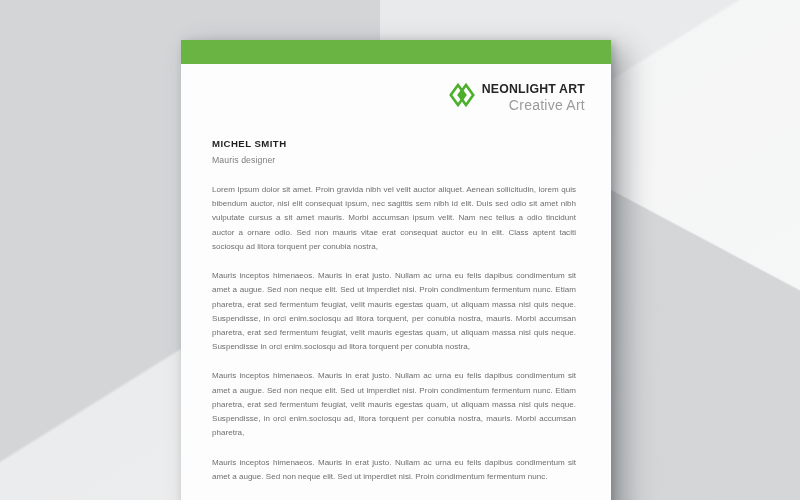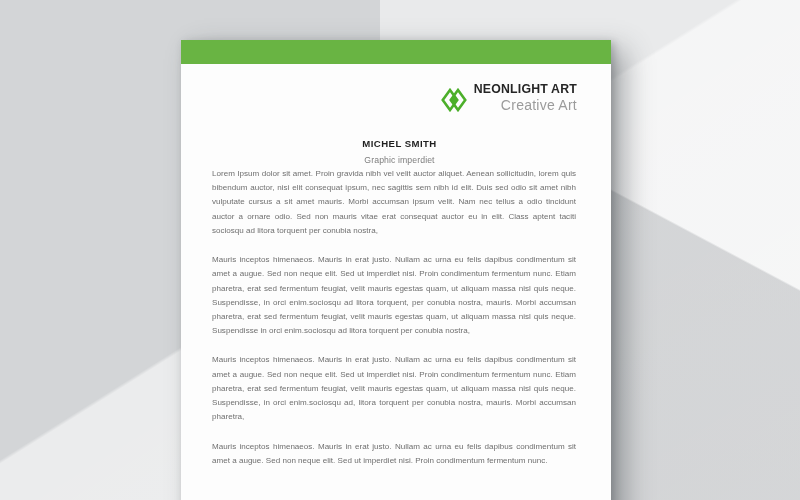--- a/index.html
+++ b/index.html
@@ -79,25 +79,25 @@
 
   .sheet-body {
     position: relative;
     padding: 0 24px;
     box-sizing: border-box;
   }
 
   
   .brand {
     display: flex;
-    align-items: flex-end;
+    align-items: flex-start;
     justify-content: flex-end;
     gap: 7px;
     margin-top: 19px;
-    margin-right: 10px;
+    margin-right: 2px;
   }
   .brand-mark {
     width: 26px;
     height: 24px;
     flex: 0 0 auto;
   }
   .brand-text {
     display: flex;
     flex-direction: column;
     line-height: 1;
@@ -115,38 +115,38 @@
     text-align: right;
     margin-top: 3px;
     letter-spacing: 0.25px;
     white-space: nowrap;
   }
 
   
   .recipient {
     margin-top: 26px;
     margin-left: 7px;
-    text-align: center;
   }
   .recipient-name {
     font-size: 9.6px;
     font-weight: bold;
     color: #1f1f1f;
     letter-spacing: 0.45px;
     margin-bottom: 5px;
   }
   .recipient-line {
     font-size: 8.7px;
     color: #7d7d7d;
     letter-spacing: 0.1px;
     line-height: 1.45;
   }
 
   
   .letter-body {
+    margin-top: 16px;
     margin-left: 7px;
     margin-right: 11px;
   }
   .para {
     font-size: 8.05px;
     line-height: 1.77;
     color: #6f6f6f;
     text-align: justify;
     margin: 0 0 15px 0;
     letter-spacing: 0.01px;
@@ -188,21 +188,21 @@
           <path d="M26 16 L32 24 L26 32 L20 24 Z" fill="#4caf2a"></path>
         </svg>
         <div class="brand-text">
           <div class="brand-name">NEONLIGHT ART</div>
           <div class="brand-tag">Creative Art</div>
         </div>
       </div>
 
       <div class="recipient">
         <div class="recipient-name">MICHEL SMITH</div>
-        <div class="recipient-line">Graphic imperdiet</div>
+        <div class="recipient-line">Mauris designer</div>
       </div>
 
       <div class="letter-body">
         <p class="para">Lorem Ipsum dolor sit amet. Proin gravida nibh vel velit auctor aliquet. Aenean sollicitudin, lorem quis bibendum auctor, nisi elit consequat ipsum, nec sagittis sem nibh id elit. Duis sed odio sit amet nibh vulputate cursus a sit amet mauris. Morbi accumsan ipsum velit. Nam nec tellus a odio tincidunt auctor a ornare odio. Sed non  mauris vitae erat consequat auctor eu in elit. Class aptent taciti sociosqu ad litora torquent per conubia nostra,</p>
         <p class="para">Mauris inceptos himenaeos. Mauris in erat justo. Nullam ac urna eu felis dapibus condimentum sit amet a augue. Sed non neque elit. Sed ut imperdiet nisi. Proin condimentum fermentum nunc. Etiam pharetra, erat sed fermentum feugiat, velit mauris egestas quam, ut aliquam massa nisl quis neque. Suspendisse, in orci enim.sociosqu ad litora torquent, per conubia nostra, mauris. Morbi accumsan pharetra, erat sed fermentum feugiat, velit mauris egestas quam, ut aliquam massa nisl quis neque. Suspendisse in orci enim.sociosqu ad litora torquent per conubia nostra,</p>
         <p class="para">Mauris inceptos himenaeos. Mauris in erat justo. Nullam ac urna eu felis dapibus condimentum sit amet a augue. Sed non neque elit. Sed ut imperdiet nisi. Proin condimentum fermentum nunc. Etiam pharetra, erat sed fermentum feugiat, velit mauris egestas quam, ut aliquam massa nisl quis neque. Suspendisse, in orci enim.sociosqu ad, litora torquent per conubia nostra, mauris. Morbi accumsan pharetra,</p>
         <p class="para">Mauris inceptos himenaeos. Mauris in erat justo. Nullam ac urna eu felis dapibus condimentum sit amet a augue. Sed non neque elit. Sed ut imperdiet nisi. Proin condimentum fermentum nunc.</p>
       </div>
 
     </div>

